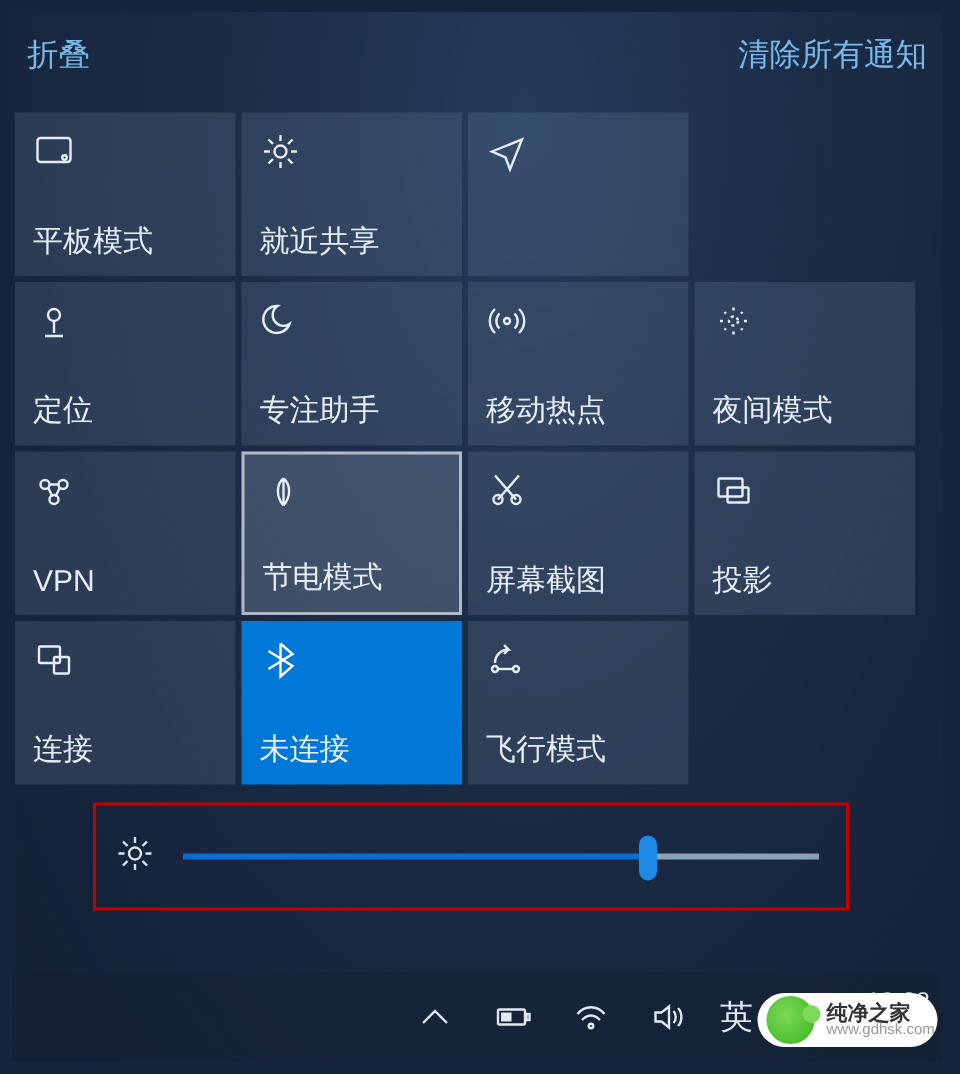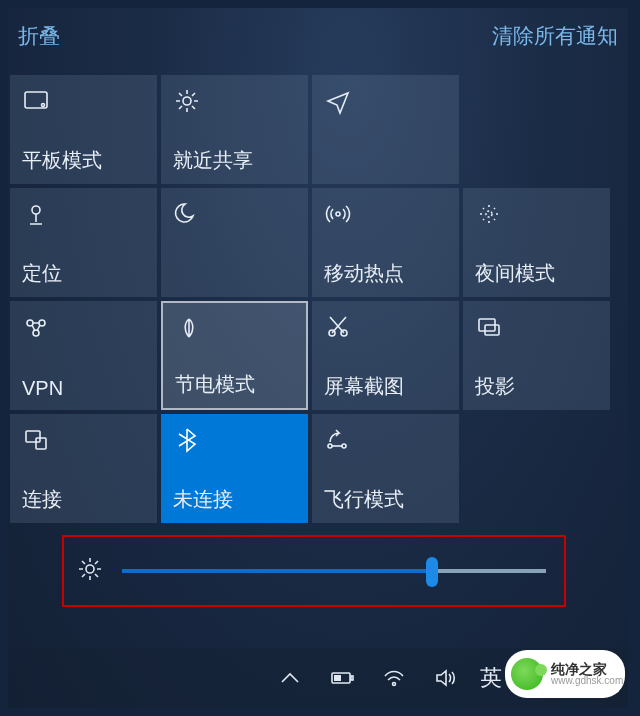--- a/index.html
+++ b/index.html
@@ -130,21 +130,21 @@
   .clock {
     margin:0 8px 0 12px;
     text-align:right;
     font-size:17px;
     line-height:1.2;
   }
 
   .logo-blob {
     position:absolute;
     right:3px; bottom:10px;
-    width:120px; height:48px;
+    width:120px; height:36px;
     background:#fff;
     border-radius:22px;
     display:flex;
     align-items:center;
   }
   .logo-blob .dot {
     width:32px;height:32px;border-radius:50%;
     background: radial-gradient(circle at 40% 40%, #7ed95a, #35b41a);
     margin-left:6px;
     position:relative;
@@ -209,20 +209,21 @@
             </svg>
         </span>
         <span class="lbl">定位</span>
       </div>
       <div class="tile">
         <span class="ic">
           <svg viewBox="0 0 28 28">
               <path d="M20 16a9 9 0 1 1-8-12 7 7 0 0 0 8 12z"></path>
             </svg>
         </span>
+        <span class="lbl">专注助手</span>
       </div>
       <div class="tile">
         <span class="ic">
           <svg viewBox="0 0 28 28">
               <circle cx="14" cy="14" r="2"></circle>
               <path d="M9 9a7 7 0 0 0 0 10M19 9a7 7 0 0 1 0 10M6 6a11 11 0 0 0 0 16M22 6a11 11 0 0 1 0 16"></path>
             </svg>
         </span>
         <span class="lbl">移动热点</span>
       </div>

